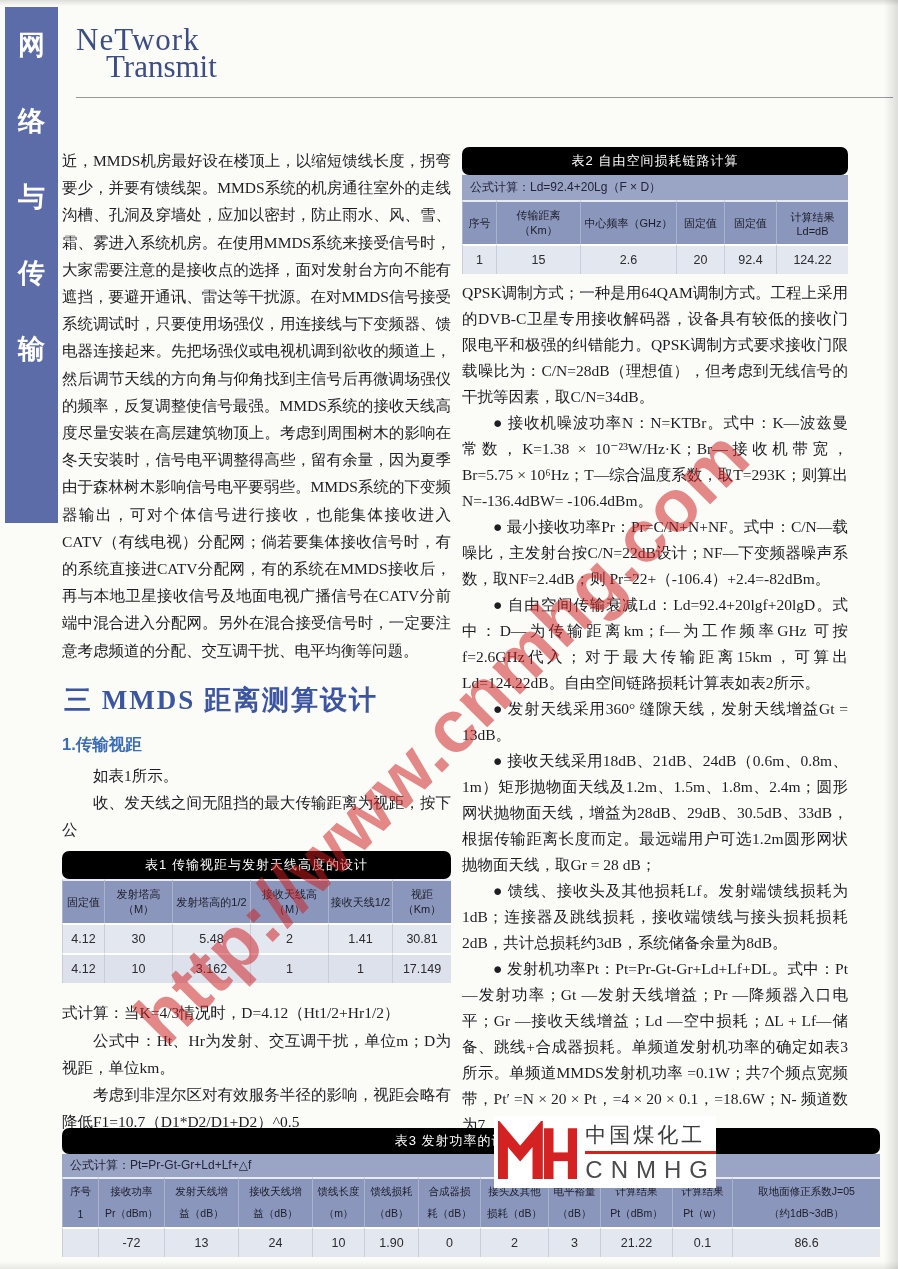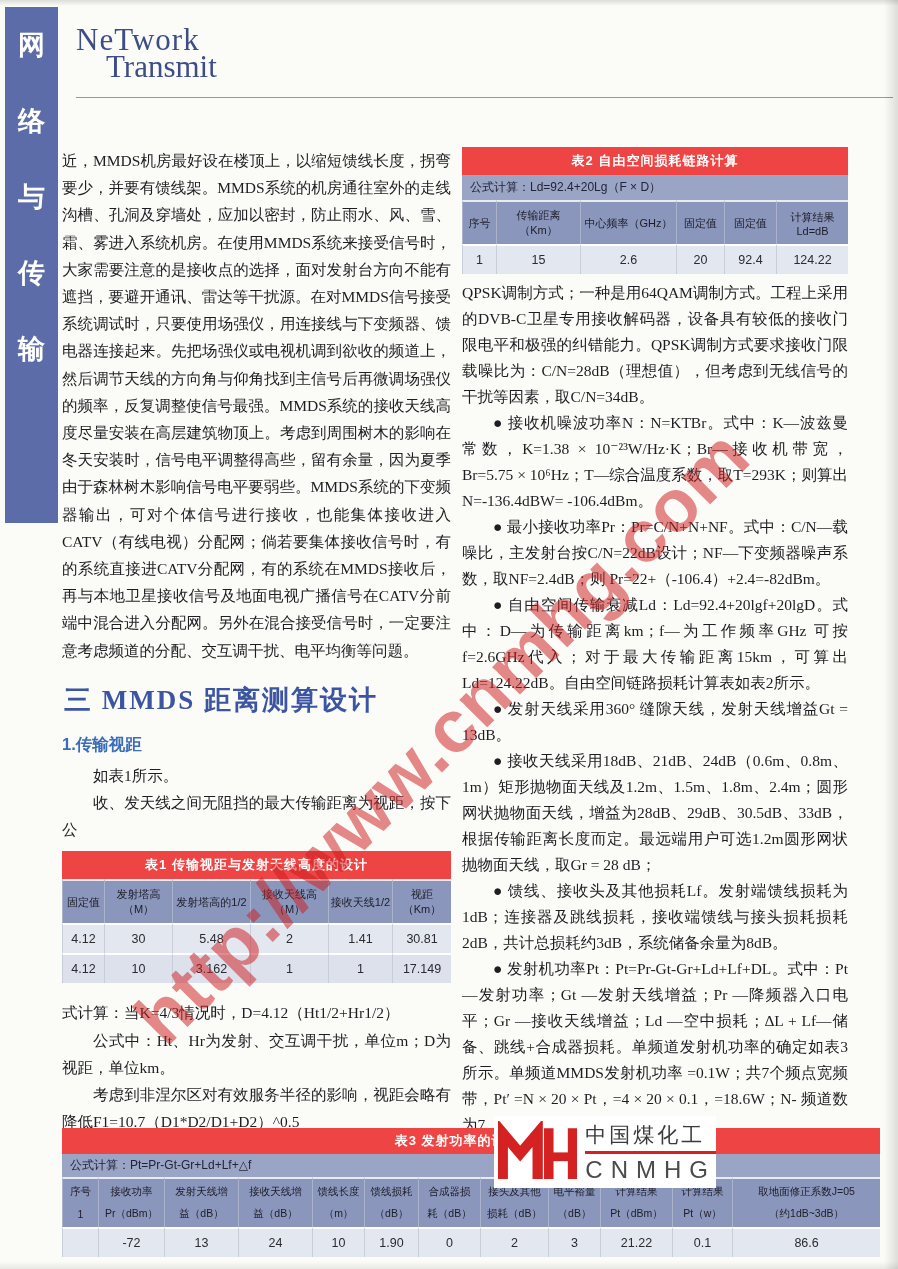--- a/index.html
+++ b/index.html
@@ -42,22 +42,22 @@
   .ind { text-indent:2em; }
 
   h2.sec { margin:18px 0 0 2px; font-size:27px; font-weight:700;
     color:#3c55a2; letter-spacing:2px; }
   h3.sub { margin:16px 0 6px 0; font-size:16.5px; color:#3a6db8;
     font-family:"Liberation Sans","DejaVu Sans",sans-serif; font-weight:700; }
 
   
   table.t { border-collapse:separate; border-spacing:0; table-layout:fixed;
     width:100%; font-family:"Liberation Sans","DejaVu Sans",sans-serif; }
-  table.t tr.title th { background:#ef4444; color:#fff; font-size:13px; font-weight:700;
-    text-align:center; padding:5px 2px; letter-spacing:1px; }
+  table.t tr.title th { background:#000000; color:#fff; font-size:13px; font-weight:400;
+    text-align:center; padding:5px 2px; letter-spacing:1px;border-radius:7px; }
   table.t tr.formula th { background:#9aa4c5; color:#23243a; font-size:12px; font-weight:400;
     text-align:left; padding:4px 8px;margin-top:40px; }
   table.t tr.hdr td { background:#8a96bc; color:#1d1d28; font-size:11px;
     text-align:center; padding:6px 1px; border-left:1px solid #aab2cc;
     border-top:2px solid #e9ebf2; overflow:hidden; }
   table.t tr.hdr2 td { background:#8a96bc; color:#1d1d28; font-size:11px;
     text-align:center; padding:2px 1px 6px 1px; border-left:1px solid #aab2cc; overflow:hidden; }
   table.t tr.d td { background:#e3e7f0; color:#2b2b30; font-size:12.5px;
     text-align:center; padding:7px 2px; border-left:1px solid #c8cdda;
     border-top:2px solid #fff; }

